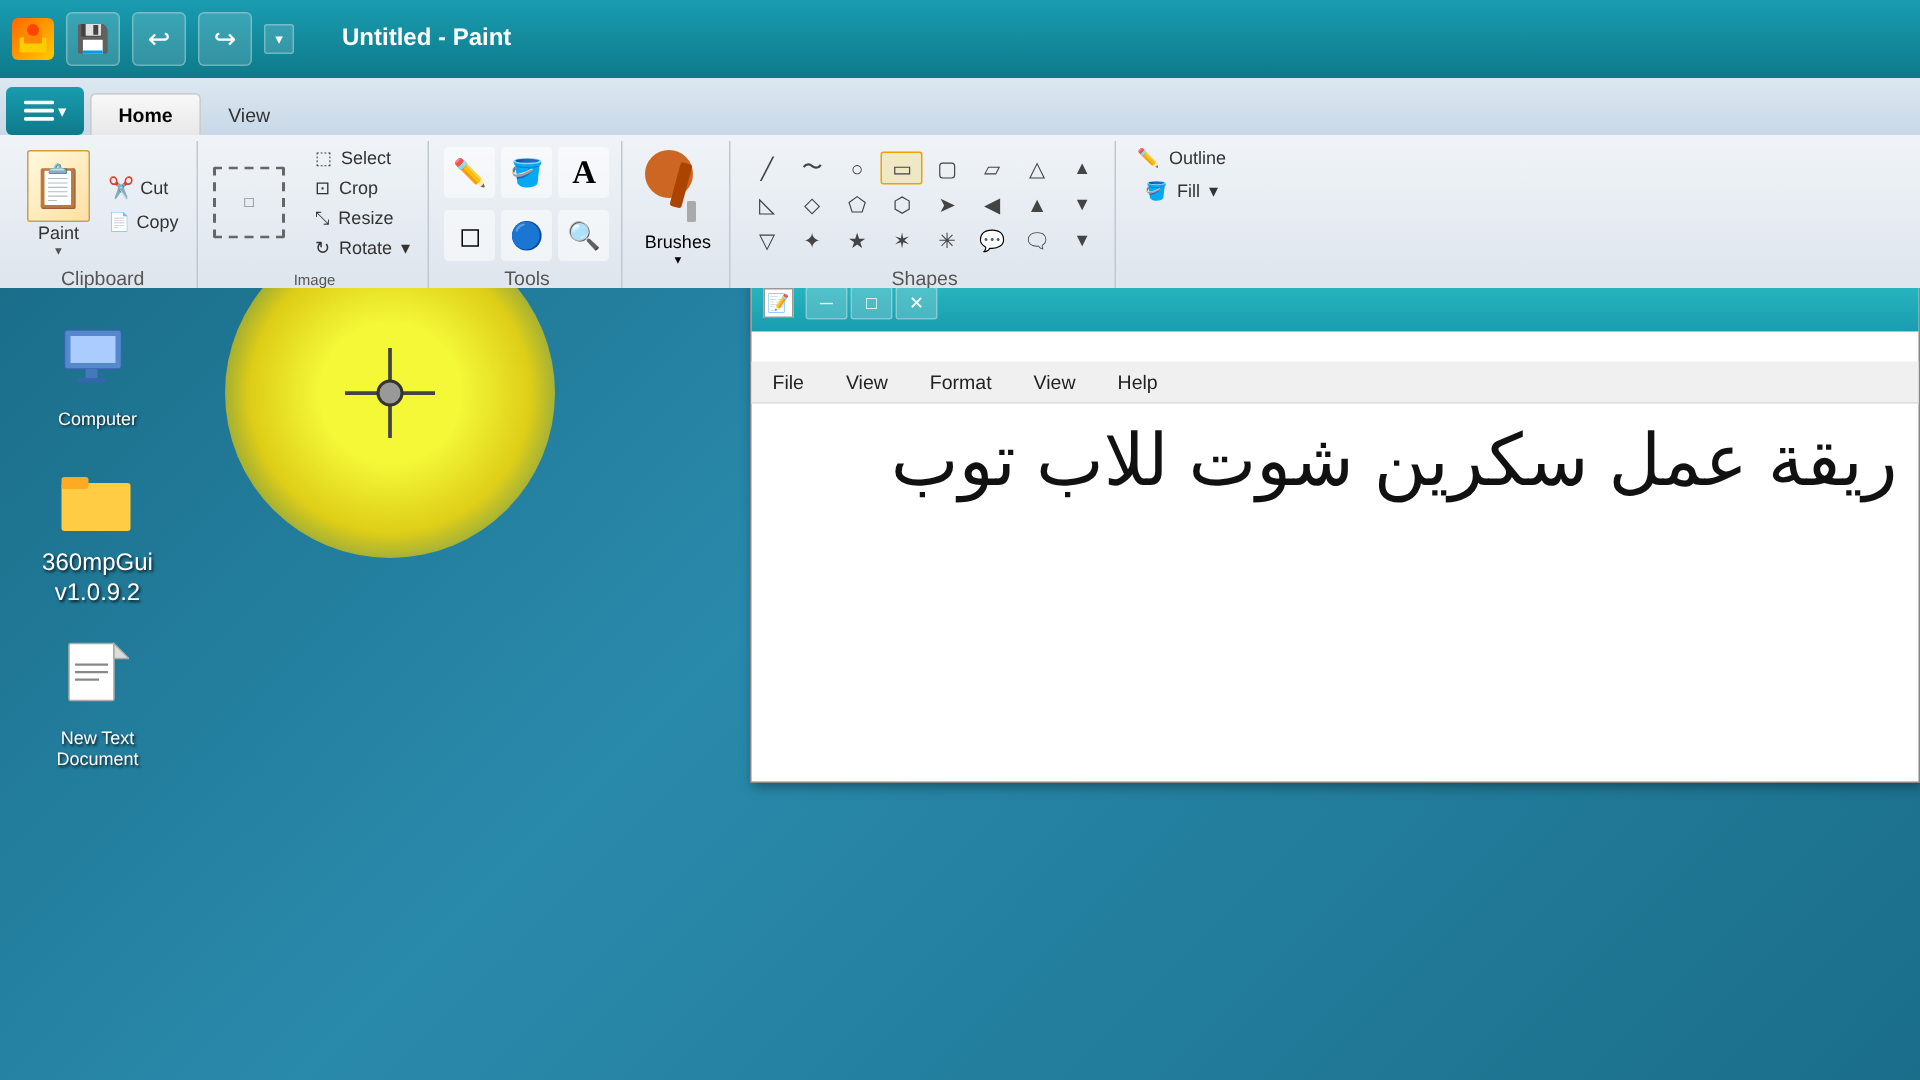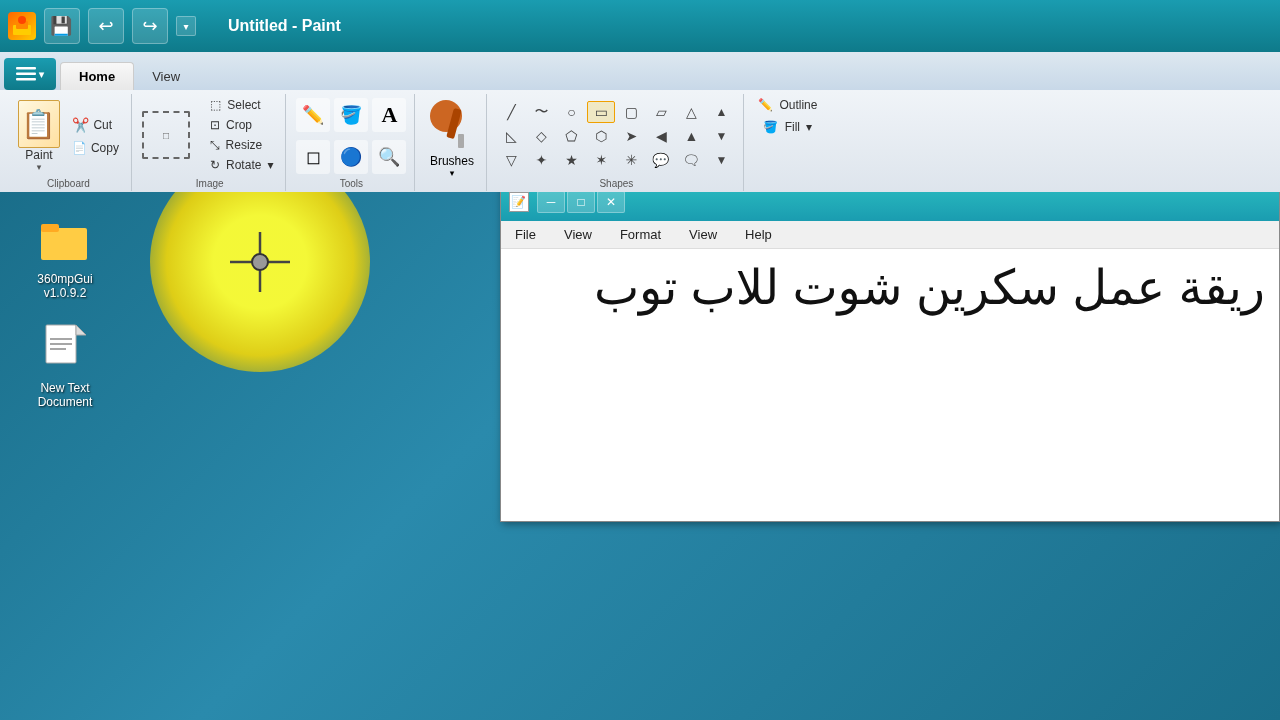--- a/index.html
+++ b/index.html
@@ -89,21 +89,21 @@
     .ribbon-group {
       display: flex;
       flex-direction: column;
       align-items: center;
       border-right: 1px solid #c0c8d0;
       padding: 2px 8px;
       min-width: 70px;
     }
     .ribbon-group:last-child { border-right: none; }
     .ribbon-group-label {
-      font-size: 10px; color: #555;
+      font-size: 13px; color: #555;
       margin-top: auto; padding-top: 2px;
     }
     .ribbon-group-content {
       display: flex;
       align-items: center;
       gap: 4px;
       flex: 1;
     }
 
     
@@ -271,21 +271,21 @@
       background: rgba(255,255,255,0.2);
       border: 1px solid rgba(255,255,255,0.3);
       border-radius: 2px;
       display: flex; align-items: center; justify-content: center;
       color: white; font-size: 12px; cursor: pointer;
     }
     .notepad-menubar {
       background: #f0f0f0;
       border-bottom: 1px solid #ddd;
       padding: 2px 0;
-      display: flex; gap: 0;
+      display: flex; gap: 0; margin-top: 20px;
     }
     .notepad-menu-item {
       padding: 4px 14px;
       font-size: 13px; color: #222;
       cursor: pointer;
     }
     .notepad-content {
       padding: 10px 14px;
       font-size: 48px;
       font-family: 'Arial', sans-serif;
@@ -475,30 +475,41 @@
         <svg width="60" height="60" viewBox="0 0 60 60">
           <line x1="30" y1="0" x2="30" y2="60" stroke="#444" stroke-width="2.5"></line>
           <line x1="0" y1="30" x2="60" y2="30" stroke="#444" stroke-width="2.5"></line>
           <circle cx="30" cy="30" r="8" fill="#999" stroke="#333" stroke-width="2"></circle>
         </svg>
       </div>
     </div>
   </div>
 
   <div class="desktop-icons">
+    <div class="desktop-icon">
+      <div class="desktop-icon-img icon-computer">
+        <svg width="52" height="52" viewBox="0 0 52 52">
+          <rect x="4" y="6" width="38" height="26" rx="2" fill="#5588cc" stroke="#3366aa" stroke-width="1"></rect>
+          <rect x="8" y="10" width="30" height="18" fill="#aaccff"></rect>
+          <rect x="18" y="32" width="8" height="6" fill="#4477bb"></rect>
+          <rect x="12" y="38" width="20" height="3" rx="1" fill="#3366aa"></rect>
+        </svg>
+      </div>
+      <div class="desktop-icon-label">Computer</div>
+    </div>
 
 
     <div class="desktop-icon">
       <div class="desktop-icon-img icon-folder">
         <svg width="52" height="52" viewBox="0 0 52 52">
           <rect x="2" y="14" width="46" height="32" rx="2" fill="#ffcc44"></rect>
           <rect x="2" y="10" width="18" height="8" rx="2" fill="#ffaa22"></rect>
         </svg>
       </div>
-      <div class="desktop-icon-label" style="color:white;font-size:12px;text-align:center;text-shadow:1px 1px 2px rgba(0,0,0,0.8);">360mpGui<br>v1.0.9.2</div>
+      <div class="desktop-icon-label" style="color:white;font-size:16px;text-align:center;text-shadow:1px 1px 2px rgba(0,0,0,0.8);">360mpGui<br>v1.0.9.2</div>
     </div>
 
 
 
     <div class="desktop-icon">
       <div class="desktop-icon-img icon-document">
         <svg width="42" height="52" viewBox="0 0 42 52">
           <rect x="2" y="2" width="30" height="38" rx="1" fill="white" stroke="#aaa" stroke-width="1"></rect>
           <polygon points="32,2 32,12 42,12" fill="#ddd" stroke="#aaa" stroke-width="1"></polygon>
           <rect x="42" y="2" width="0" height="0"></rect>

